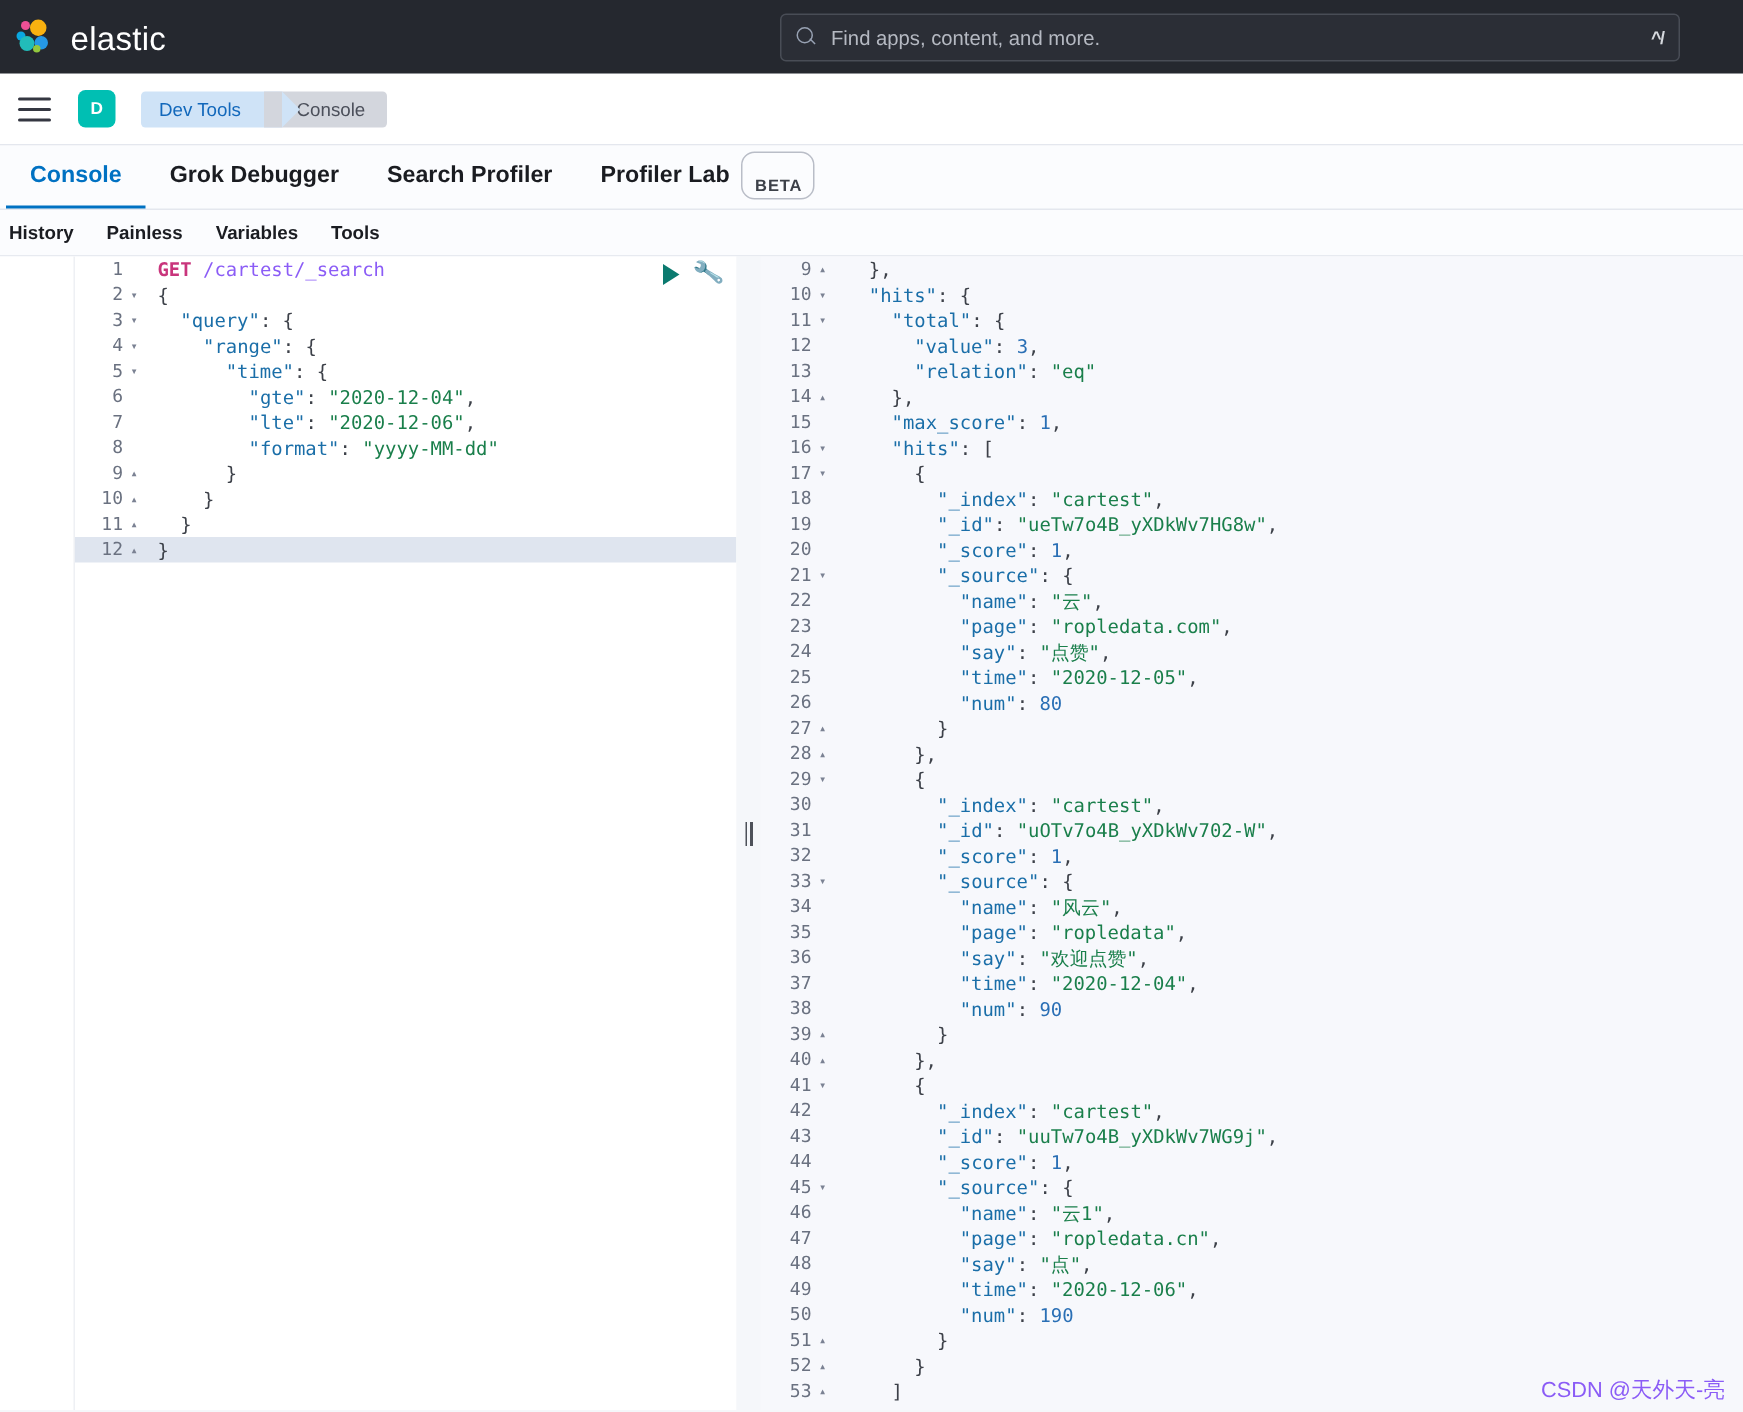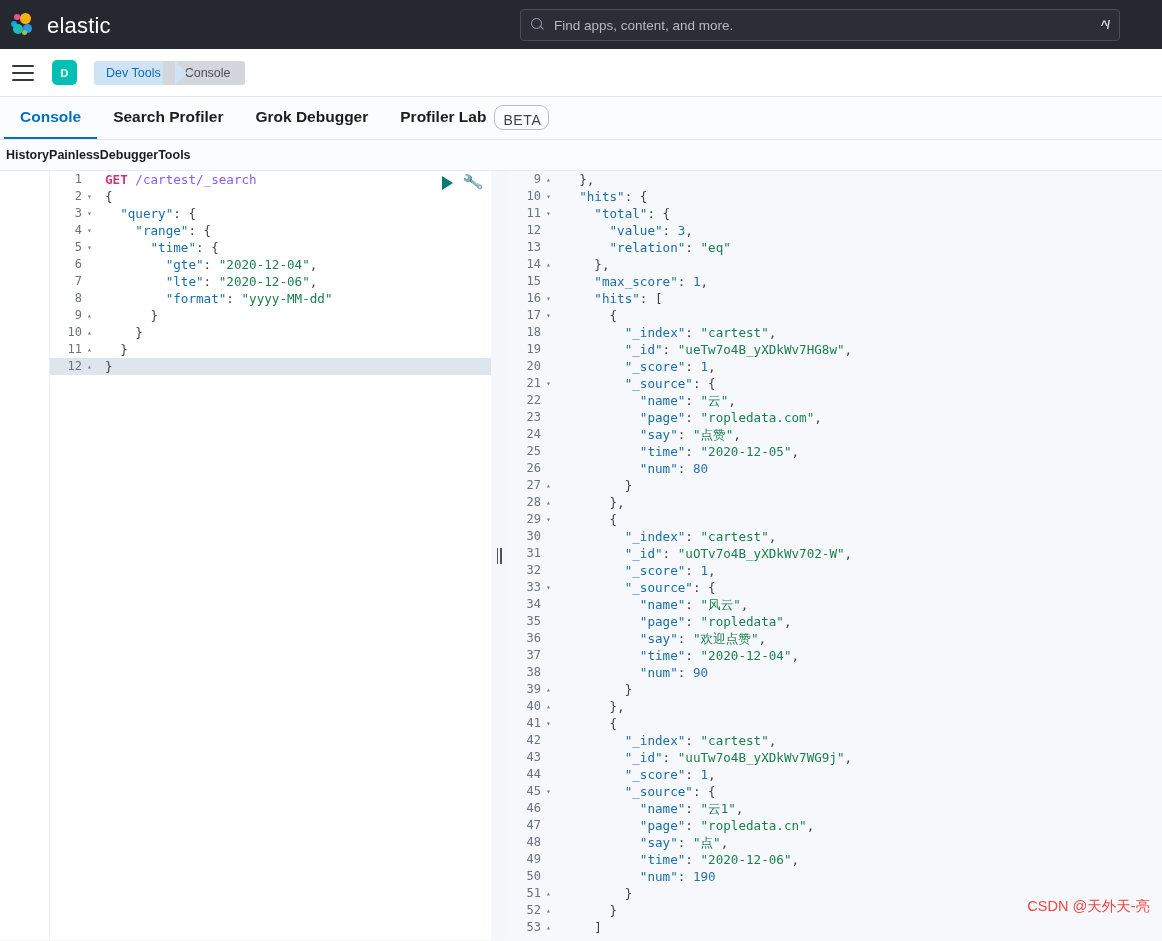--- a/index.html
+++ b/index.html
@@ -68,21 +68,21 @@
     width: 25px; height: 25px; background: #00bfb3; border-radius: 5px;
     color: #fff; font-size: 11.5px; font-weight: 600;
     display: flex; align-items: center; justify-content: center;
     margin-left: 18px;
   }
   .crumbs { display: flex; align-items: center; margin-left: 17px; height: 24px; }
   .crumb {
     height: 24px; display: flex; align-items: center;
     font-size: 12.5px; padding: 0 10px 0 14px; position: relative;
   }
-  .crumb.first { background: #cfe3f7; color: #1268bb; padding-left: 12px; padding-right: 14px;
+  .crumb.first { background: #cfe3f7; color: #1268bb; padding-left: 12px; padding-right: 27px;
                  border-radius: 3px 0 0 3px; }
   .crumb.first::after {
     content: ""; position: absolute; right: -12px; top: 0;
     border-top: 12px solid transparent; border-bottom: 12px solid transparent;
     border-left: 12px solid #cfe3f7; z-index: 2;
   }
   .crumb.last { background: #d3d6dd; color: #4b4f5a; padding-left: 22px; padding-right: 14px;
                 border-radius: 0 3px 3px 0; margin-left: -12px; }
 
   
@@ -92,28 +92,28 @@
     border-bottom: 1px solid #e4e7ee; padding-left: 4px;
   }
   .tab {
     height: 42px; display: flex; align-items: center; gap: 8px;
     padding: 0 16px; font-size: 15.5px; font-weight: 700; color: #1a1c21;
     cursor: pointer; border-bottom: 2px solid transparent;
   }
   .tab.active { color: #0071c2; border-bottom-color: #0071c2; }
   .beta-badge {
     border: 1px solid #b9bdc7; border-radius: 9px; color: #3d4149;
-    font-size: 14px; font-weight: 400; letter-spacing: .6px;
-    padding: 7px 7px 2px 8px; line-height: 1;
+    font-size: 11px; font-weight: 700; letter-spacing: .6px;
+    padding: 17px 7px 2px 8px; line-height: 1;
   }
 
   
   .subbar {
     height: 31px; width: 1162px; background: #fbfcfe;
-    display: flex; align-items: center; padding-left: 6px;
+    display: flex; align-items: center; gap: 22px; padding-left: 6px;
     border-bottom: 1px solid #e7eaf0;
   }
   .subitem { font-size: 12.5px; font-weight: 700; color: #1a1c21; cursor: pointer; }
 
   
   .workspace {
     width: 1162px; height: 769px; background: #f5f7fa;
     display: flex; position: relative;
   }
   .left-rail { width: 50px; height: 769px; background: #ffffff; flex: 0 0 auto;
@@ -162,22 +162,22 @@
             transform: rotate(-10deg); }
 
   .splitter {
     position: absolute; left: 0; top: 0; width: 16px; height: 769px;
     display: flex; align-items: center; justify-content: center; cursor: col-resize;
   }
   .splitter-grip { display: flex; gap: 2px; }
   .splitter-grip span { width: 1.5px; height: 16px; background: #4d5159; display: block; }
 
   .watermark {
-    position: absolute; right: 12px; bottom: 24px;
-    color: #ef4444; font-size: 14.5px;
+    position: absolute; right: 12px; bottom: 4px;
+    color: #8b5cf6; font-size: 14.5px;
     font-family: "Liberation Sans", sans-serif;
     user-select: none;
   }
 </style>
 </head>
 <body>
 
 <div class="topbar">
   <div class="brand">
     <span class="elastic-logo">
@@ -209,35 +209,35 @@
     <div class="crumb first">Dev Tools</div>
     <div class="crumb last">Console</div>
   </div>
 </div>
 
 <div class="tabbar">
   <div class="tab active">
     <span>Console</span>
   </div>
   <div class="tab">
+    <span>Grok Debugger</span>
+  </div>
+  <div class="tab">
     <span>Search Profiler</span>
-  </div>
-  <div class="tab">
-    <span>Grok Debugger</span>
   </div>
   <div class="tab">
     <span>Profiler Lab</span>
     <span class="beta-badge">BETA</span>
   </div>
 </div>
 
 <div class="subbar">
   <div class="subitem">History</div>
   <div class="subitem">Painless</div>
-  <div class="subitem">Debugger</div>
+  <div class="subitem">Variables</div>
   <div class="subitem">Tools</div>
 </div>
 
 <div class="workspace">
   <div class="left-rail"></div>
 
   <div class="panes">
 
     <div class="pane pane-left">
       <div class="run-icons">

